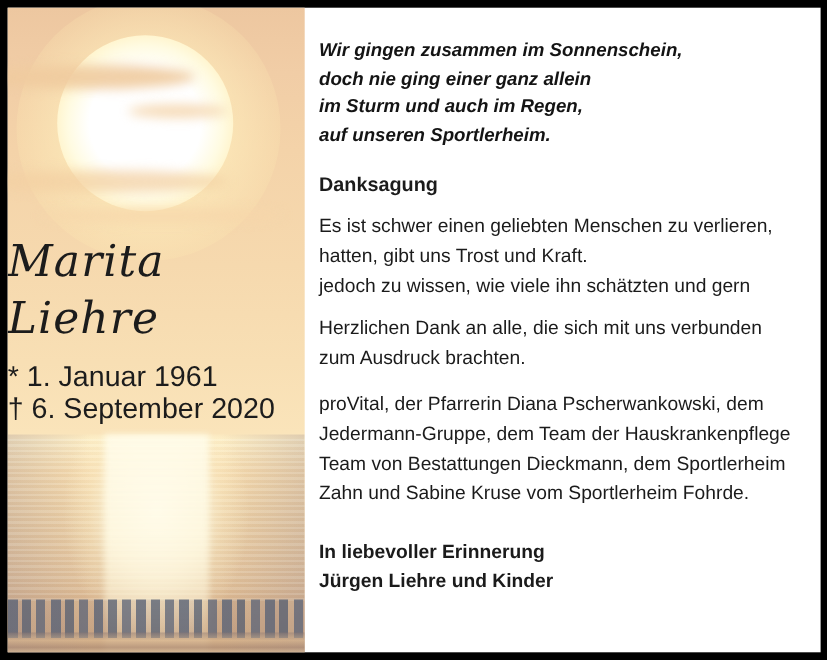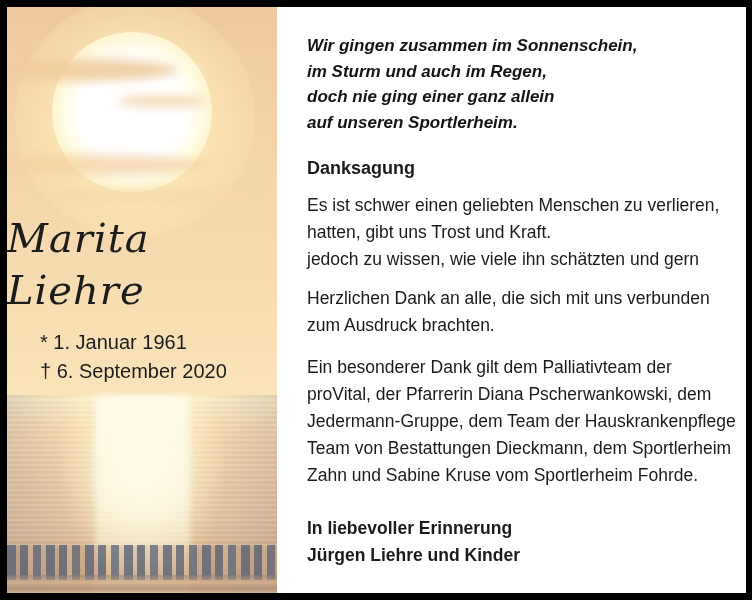--- a/index.html
+++ b/index.html
@@ -100,27 +100,27 @@
     color:#1e1e1e;
   }
   .deceased-name{
     font-family:"DejaVu Serif", serif;
     font-style:italic;
     font-size:40px;
     letter-spacing:1px;
     line-height:52px;
     color:#1c1c1c;
   }
-  .dates{margin-top:12px;font-size:20px;line-height:29px;color:#1c1c1c;margin-left:33px;}
+  .dates{margin-top:12px;font-size:26px;line-height:29px;color:#1c1c1c;}
 
   
   .content{
     flex:1;
     box-sizing:border-box;
-    padding:26px 8px 0 30px;
+    padding:26px 8px 0 13px;
     color:#1b1b1b;
   }
   .content .line{white-space:nowrap;}
   .poem{
     font-weight:bold;font-style:italic;
     font-size:17px;line-height:25.5px;
     color:#141414;
   }
   .heading{
     margin-top:21px;
@@ -160,40 +160,39 @@
           <div>* 1. Januar 1961</div>
           <div>† 6. September 2020</div>
         </div>
       </div>
     </div>
 
     <div class="content">
 
       <div class="poem">
         <div class="line">Wir gingen zusammen im Sonnenschein,</div>
+        <div class="line">doch nie ging einer ganz allein</div>
         <div class="line">im Sturm und auch im Regen,</div>
-        <div class="line">doch nie ging einer ganz allein</div>
         <div class="line">auf unseren Sportlerheim.</div>
       </div>
 
       <div class="heading">Danksagung</div>
 
       <div class="para">
         <div class="line">Es ist schwer einen geliebten Menschen zu verlieren,</div>
         <div class="line">hatten, gibt uns Trost und Kraft.</div>
         <div class="line">jedoch zu wissen, wie viele ihn schätzten und gern</div>
       </div>
 
       <div class="para">
         <div class="line">Herzlichen Dank an alle, die sich mit uns verbunden</div>
         <div class="line">zum Ausdruck brachten.</div>
       </div>
 
       <div class="para p3">
-        <div class="line">Ein besonderer Dank gilt dem Palliativteam der</div>
         <div class="line">proVital, der Pfarrerin Diana Pscherwankowski, dem</div>
         <div class="line">Jedermann-Gruppe, dem Team der Hauskrankenpflege</div>
         <div class="line">Team von Bestattungen Dieckmann, dem Sportlerheim</div>
         <div class="line">Zahn und Sabine Kruse vom Sportlerheim Fohrde.</div>
       </div>
 
       <div class="closing">In liebevoller Erinnerung</div>
       <div class="family">Jürgen Liehre und Kinder</div>
 
     </div>

